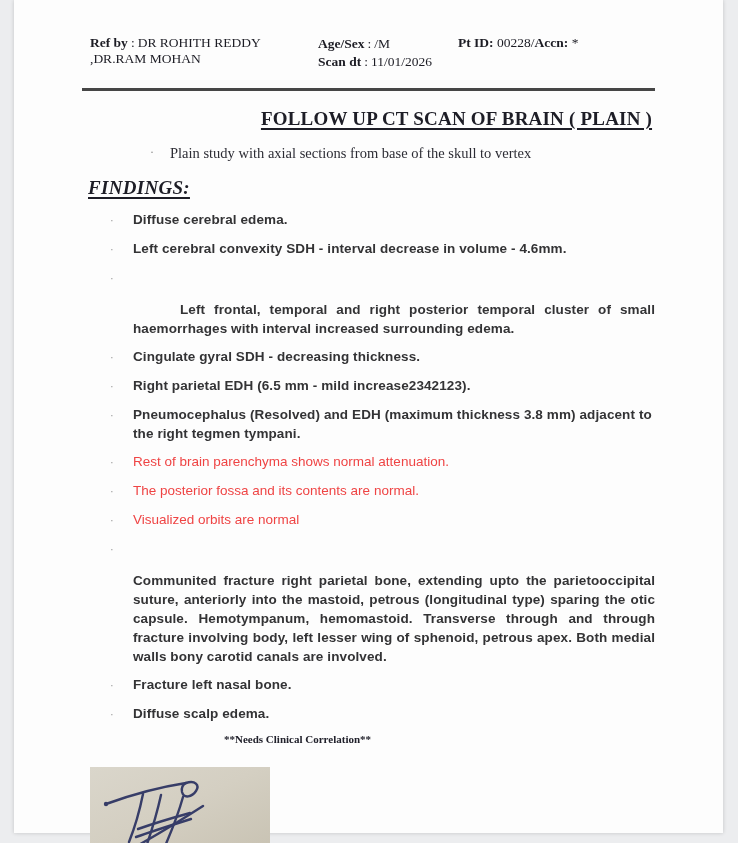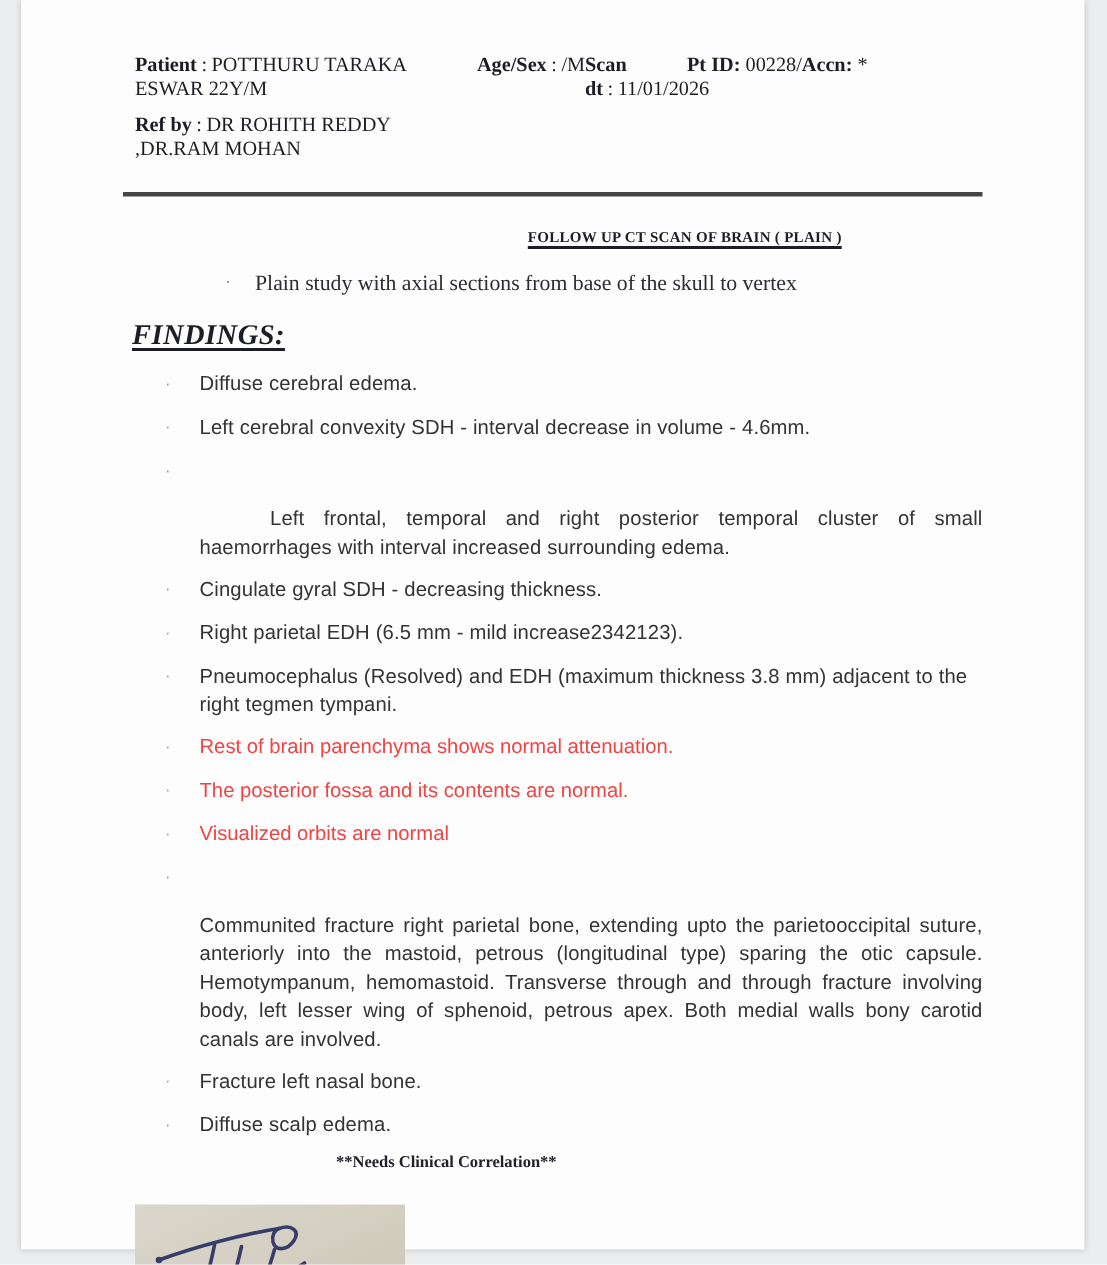--- a/index.html
+++ b/index.html
@@ -14,67 +14,64 @@
     background:#fdfdfd;
     box-shadow:0 0 4px rgba(0,0,0,0.18);
     box-sizing:border-box;
     padding:35px 68px 0 76px;
   }
   
   .hdr{display:flex;color:#1c1c24;font-size:13.5px;line-height:1.22;}
   .hdr b{font-weight:bold;}
   .hdr-col1{width:228px;}
   .hdr-col1 .hrow{margin-bottom:7px;}
-  .hdr-col2{width:140px;display:flex;flex-direction:row;justify-content:space-around;padding-bottom:4px;}
+  .hdr-col2{width:140px;display:flex;flex-direction:column;justify-content:space-around;padding-bottom:4px;}
   .hdr-col3{flex:1;display:flex;flex-direction:column;justify-content:space-between;padding-bottom:4px;}
   .sep{padding:0 3px;}
   .rule{border:0;border-top:3px solid #464646;margin:13px 0 0 -8px;width:573px;}
   
   .title-row{margin-top:17px;text-align:center;padding-left:168px;}
   .rpt-title{
-    font-weight:bold;font-size:10px;color:#1d1d26;letter-spacing:0.2px;
+    font-weight:bold;font-size:19px;color:#1d1d26;letter-spacing:0.2px;
     text-decoration:underline;text-underline-offset:3px;text-decoration-thickness:1.5px;
     white-space:nowrap;
     font-family:Liberation Serif, serif;
   }
   .subtitle{margin-top:15px;display:flex;font-size:14.5px;color:#2c2c34;}
   .subtitle .dot{width:20px;margin-left:60px;color:#8a8a8a;font-size:12px;}
   
   .findings-hd{
     margin:15px 0 0 -2px;font-weight:bold;font-style:italic;font-size:19px;color:#1d1d26;
     text-decoration:underline;text-underline-offset:3px;text-decoration-thickness:1.5px;
     letter-spacing:0.3px;
   }
   ul.flist{list-style:none;margin:11px 0 0 0;padding:0;font-family:"Liberation Sans",sans-serif;}
   li.finding{display:flex;margin-bottom:9px;font-size:13.5px;line-height:19px;}
   li.finding .dot{width:23px;flex:0 0 23px;margin-left:20px;color:#9a9a9a;font-size:11px;padding-top:1px;}
   li.finding .ftext{flex:1;color:#333335;}
-  li.finding.bold .ftext{font-weight:normal;letter-spacing:0.1px;}
+  li.finding.bold .ftext{font-weight:bold;letter-spacing:0.1px;}
   li.finding.regular .ftext{color:#ef4444;}
   li.finding.justify .ftext{text-align:justify;margin-top:32px;}
   li.finding.indent-first .ftext{text-indent:47px;}
   
   .corr-note{margin:4px 0 0 134px;font-weight:bold;font-size:11px;color:#21212b;}
   .sig-photo{
     margin-top:22px;width:180px;height:96px;
     background:linear-gradient(155deg,#dad6cb 0%,#d4cfc2 45%,#c7c1b1 100%);
     position:relative;
   }
   .sig-photo svg{position:absolute;left:0;top:0;}
 </style>
 </head>
 <body>
 
 <div class="page">
 
   <div class="hdr">
     <div class="hdr-col1">
-      <div class="hrow">
-        <b>Patient</b><span class="sep">:</span><span>POTTHURU TARAKA ESWAR 22Y/M</span>
-      </div>
       <div class="hrow">
         <b>Ref by</b><span class="sep">:</span><span>DR ROHITH REDDY ,DR.RAM MOHAN</span>
       </div>
     </div>
     <div class="hdr-col2">
       <div>
         <b>Age/Sex</b><span class="sep">:</span><span>/M</span>
       </div>
       <div>
         <b>Scan dt</b><span class="sep">:</span><span>11/01/2026</span>

